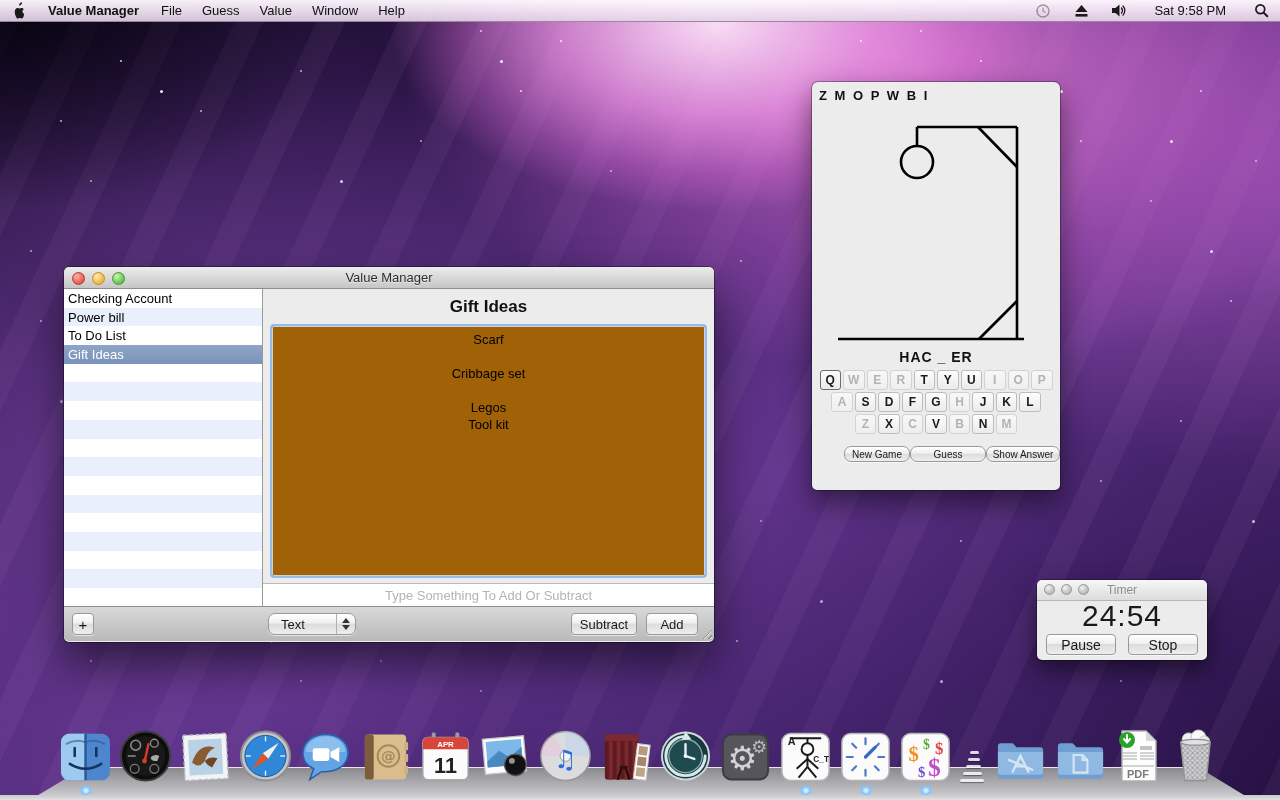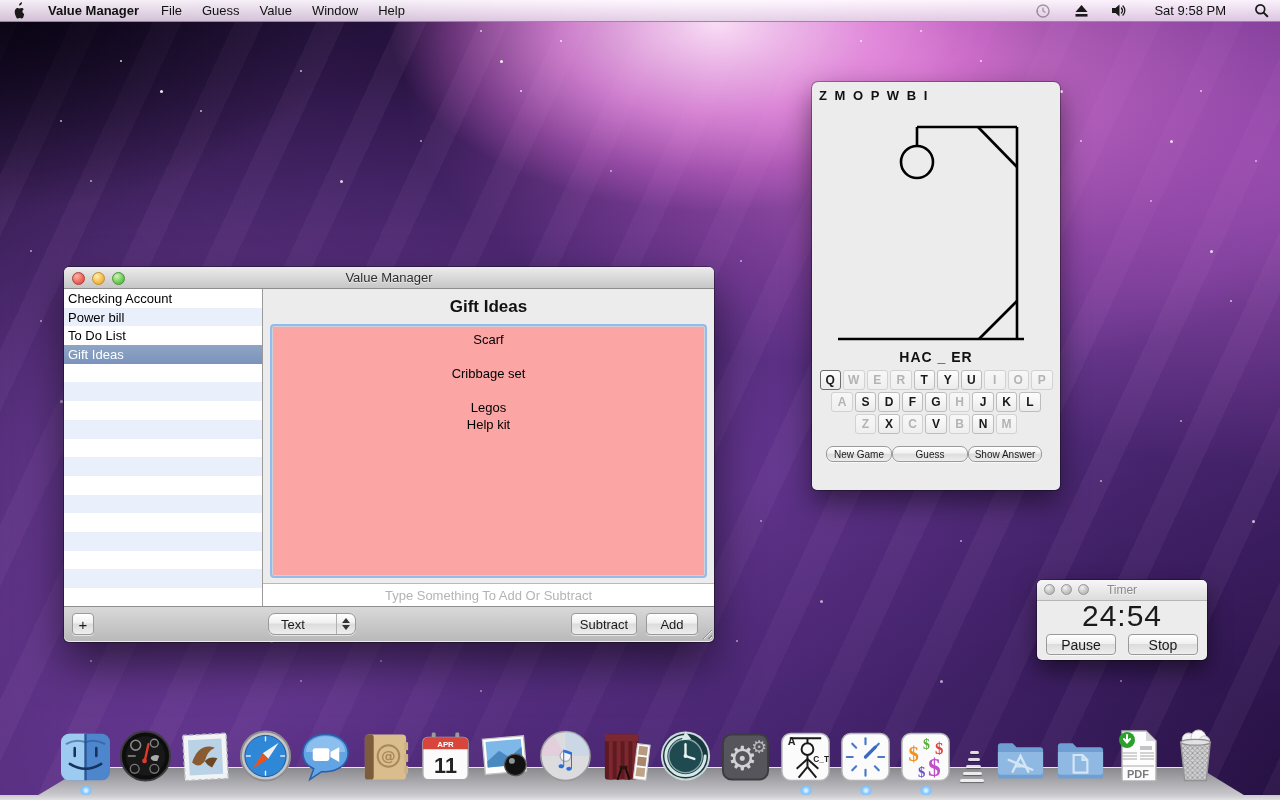--- a/index.html
+++ b/index.html
@@ -55,21 +55,21 @@
   
   #vm { left:64px; top:267px; width:650px; height:375px; }
   #vm .body { display:flex; height:317px; }
   #vm .sidebar { width:199px; background:#fff; border-right:1px solid #9a9a9a; overflow:hidden; }
   #vm .rows > div { height:18.7px; font-size:13px; line-height:19px; padding-left:4px; color:#000; white-space:nowrap; }
   #vm .rows > div:nth-child(even) { background:#e9effb; }
   #vm .rows > div.sel { background:linear-gradient(#8fa5c6,#7b93bb); color:#fff; }
   #vm .main { flex:1; display:flex; flex-direction:column; }
   #vm .ctitle { text-align:center; font-size:17px; font-weight:600; color:#111; padding:8px 0 5px; }
   #vm .listbox { flex:1; margin:2px 7px 5px; border:2px solid #94bbe9; border-radius:4px;
-      background:#fca5a5; box-shadow:inset 0 0 0 1px #ccd2d9; padding-top:5px; }
+      background:#a16207; box-shadow:inset 0 0 0 1px #ccd2d9; padding-top:5px; }
   #vm .listbox div { text-align:center; font-size:13px; height:17px; line-height:17px; color:#000; }
   #vm .entry { height:23px; background:#fff; border-top:1px solid #b9b9b9; display:flex; align-items:center; justify-content:center; }
   #vm .entry span { color:#b4b4b4; font-size:13px; }
   #vm .toolbar { height:35px; border-top:1px solid #8e8e8e; border-radius:0 0 5px 5px;
       background:linear-gradient(#d9d9d9,#b9b9b9); position:relative; display:flex; align-items:center; }
   #vm .plus { position:absolute; left:8px; width:22px; height:22px; font-size:15px; }
   #vm .popup { position:absolute; left:204px; width:88px; height:22px; padding-left:12px; justify-content:flex-start; position:absolute;border-radius:7px; }
   #vm .popup .stepper { position:absolute; right:0; top:0; width:19px; height:20px; border-left:1px solid #b0b0b0;
       display:flex; flex-direction:column; align-items:center; justify-content:center; gap:2px; }
   .tri-up { width:0;height:0;border-left:4px solid transparent;border-right:4px solid transparent;border-bottom:5px solid #333; }
@@ -85,21 +85,21 @@
   #hm .guessed { font-size:13px; font-weight:bold; letter-spacing:2px; color:#111; padding:6px 0 0 7px; }
   #hm svg.gallows { display:block; margin:2px auto 0; }
   #hm .word { text-align:center; font-size:14px; font-weight:bold; letter-spacing:1px; color:#111; margin-top:2px; }
   #hm .kbd { margin-top:5px; }
   #hm .krow { display:flex; justify-content:center; gap:2px; margin-bottom:2px; }
   .key { width:21.5px; height:20px; display:flex; align-items:center; justify-content:center;
       background:linear-gradient(#fdfdfd,#ebebeb); border:1px solid #bdbdbd; border-radius:3px;
       font-size:12px; font-weight:bold; color:#1a1a1a; }
   .key.used { color:#b3b3b3; background:linear-gradient(#f7f7f7,#efefef); border-color:#d2d2d2; }
   .key.focus { border-color:#6e6e6e; }
-  #hm .hbtns { display:flex; justify-content:flex-start; padding:10px 14px 0; }
+  #hm .hbtns { display:flex; justify-content:flex-end; padding:10px 0 0; }
   #hm .hbtns .aqua-btn { height:16px; font-size:10px; border-radius:7px; }
   #hm .b-newgame { width:66px; } #hm .b-guess { width:76px; } #hm .b-show { width:74px; }
 
   
   #tw { left:1037px; top:580px; width:170px; height:80px; box-shadow:0 10px 22px rgba(0,0,0,.5), 0 0 0 1px rgba(0,0,0,.3); }
   #tw .titlebar { height:21px; font-size:12px; }
   #tw .tl { width:11px; height:11px; top:4px; } #tw .tl.g1{left:7px;} #tw .tl.g2{left:24px;} #tw .tl.g3{left:41px;}
   #tw .time { text-align:center; font-size:30px; color:#1a1a1a; line-height:30px; letter-spacing:1px; }
   #tw .tbtns { display:flex; justify-content:space-between; padding:3px 9px 0; }
   #tw .aqua-btn { width:70px; height:21px; font-size:14px; }
@@ -203,21 +203,21 @@
       </div>
     </div>
     <div class="main">
       <div class="ctitle">Gift Ideas</div>
       <div class="listbox">
         <div>Scarf</div>
         <div></div>
         <div>Cribbage set</div>
         <div></div>
         <div>Legos</div>
-        <div>Help kit</div>
+        <div>Tool kit</div>
       </div>
       <div class="entry">
         <span>Type Something To Add Or Subtract</span>
       </div>
     </div>
   </div>
   <div class="toolbar">
     <div class="aqua-btn plus">+</div>
     <div class="aqua-btn popup">
       <span>Text</span>

